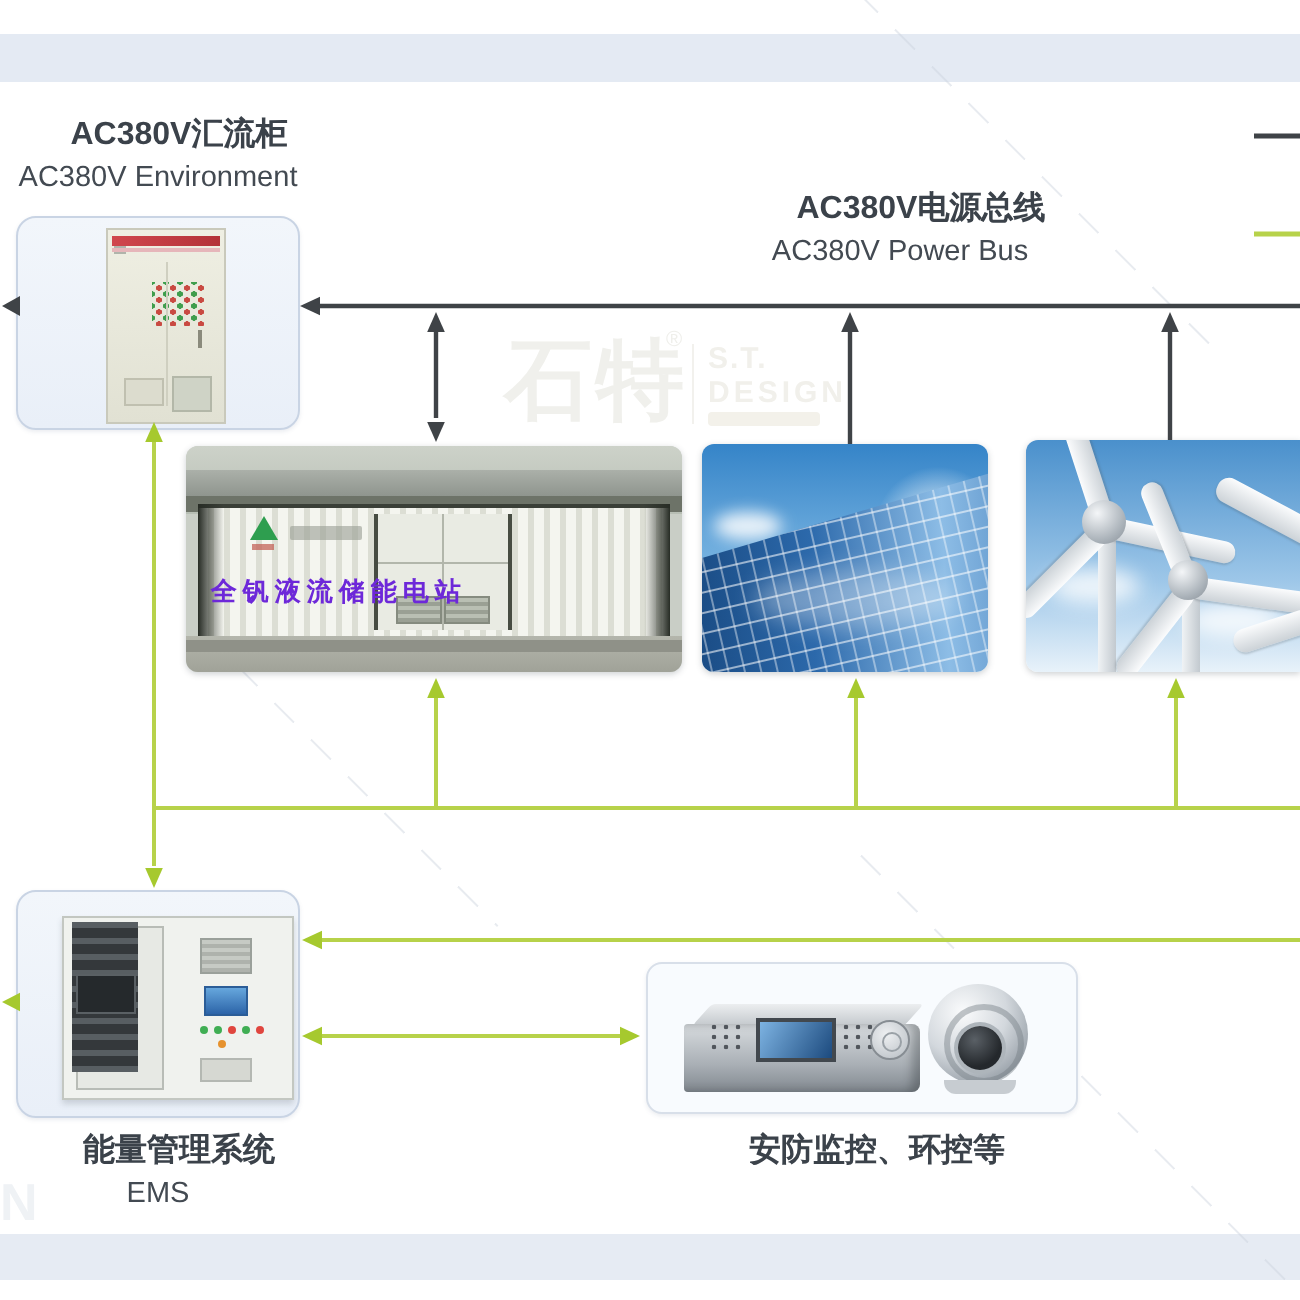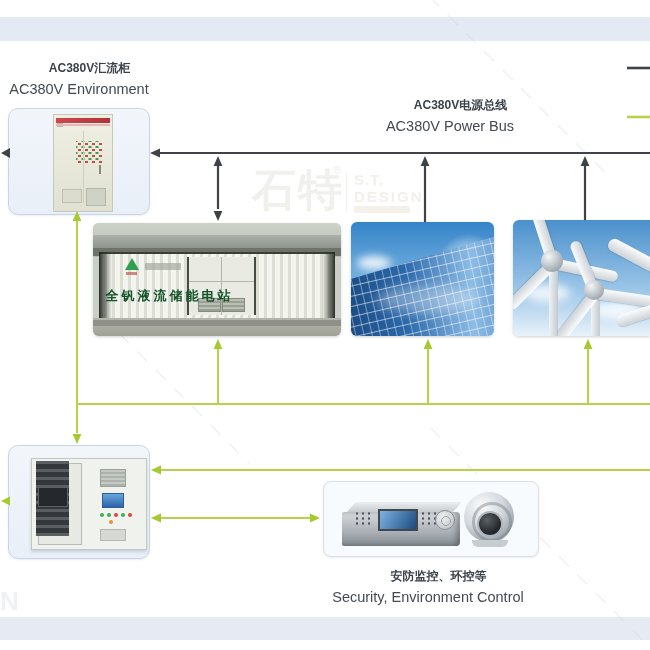--- a/index.html
+++ b/index.html
@@ -21,21 +21,21 @@
   .wm-n{left:0px;top:586px;font-size:26px;font-weight:700;color:#eff2f5;}
   .diag{position:absolute;width:1px;z-index:1;
         background:repeating-linear-gradient(180deg,rgba(203,210,221,.45) 0 14px,transparent 14px 26px);
         transform-origin:top left;transform:rotate(-45deg);}
   
   .node{position:absolute;border-radius:10px;background:linear-gradient(180deg,#f2f6fb,#e9eff8);
         border:1px solid #c9d4e4;box-shadow:0 1px 2px rgba(90,110,140,.12);z-index:3;}
   .node.sec{border-radius:8px;background:#f8fbfe;border:1px solid #d8dfe9;}
   
   .lbl{position:absolute;text-align:center;z-index:5;}
-  .lbl .zh{font-size:12px;font-weight:600;color:#3b424a;line-height:22px;padding-left:21px;}
+  .lbl .zh{font-size:16px;font-weight:600;color:#3b424a;line-height:22px;padding-left:21px;}
   .lbl .en{font-size:14.5px;font-weight:400;color:#434a52;line-height:20px;}
   
   .photo{position:absolute;border-radius:6px;overflow:hidden;z-index:3;box-shadow:0 1px 3px rgba(60,70,80,.25);}
   
   .ph-c{background:#c9cec6;}
   .ph-c .sky{position:absolute;left:0;top:0;right:0;height:30%;background:linear-gradient(#cdd2c9,#b7beb4);}
   .ph-c .tree{position:absolute;border-radius:50%;background:#7b8a6e;opacity:.45;filter:blur(2px);}
   .ph-c .beam{position:absolute;left:0;right:0;top:11%;height:11%;background:linear-gradient(#abb0a9,#8f958e);border-bottom:2px solid #767c75;}
   .ph-c .gap{position:absolute;left:0;right:0;top:22%;height:7%;background:#6d7368;}
   .ph-c .body{position:absolute;left:2.5%;right:2.5%;top:26%;bottom:16%;
@@ -43,21 +43,21 @@
   .ph-c .edgeL{position:absolute;left:2.5%;top:26%;bottom:16%;width:5%;background:linear-gradient(90deg,#272c25,rgba(40,45,37,0));}
   .ph-c .edgeR{position:absolute;right:2.5%;top:26%;bottom:16%;width:5%;background:linear-gradient(-90deg,#272c25,rgba(40,45,37,0));}
   .ph-c .doors{position:absolute;left:38%;width:26%;top:30%;bottom:19%;background:#e9ebe3;
       border-left:2px solid #474c42;border-right:2px solid #474c42;}
   .ph-c .seamV{position:absolute;top:0;bottom:0;width:1px;background:#b2b6ab;}
   .ph-c .seamH{position:absolute;left:0;right:0;height:1px;background:#b2b6ab;}
   .ph-c .unit{position:absolute;bottom:4%;width:32%;height:22%;background:repeating-linear-gradient(180deg,#b9bfb3 0 2px,#9aa094 2px 4px);border:1px solid #858b7f;}
   .ph-c .tri{position:absolute;width:0;height:0;border-left:7px solid transparent;border-right:7px solid transparent;border-bottom:12px solid #2e9e4f;}
   .ph-c .logotxt{position:absolute;width:36px;height:7px;border-radius:1px;background:#979d92;opacity:.6;}
   .ph-c .redmark{position:absolute;width:11px;height:3px;background:#c05a50;opacity:.7;}
-  .ph-c .banner{position:absolute;left:5%;top:57%;font-size:13px;font-weight:700;letter-spacing:3px;color:#14532d;}
+  .ph-c .banner{position:absolute;left:5%;top:57%;font-size:13px;font-weight:700;letter-spacing:3px;color:#6d28d9;}
   .ph-c .ground{position:absolute;left:0;right:0;bottom:0;height:16%;background:linear-gradient(#b4b6ac,#a0a298);}
   .ph-c .curb{position:absolute;left:0;right:0;bottom:9%;height:5%;background:#8f9188;}
   
   .ph-s{background:linear-gradient(180deg,#3584c8,#7ab5e2 55%,#d8ecf8);}
   .ph-s .sun{position:absolute;left:60%;top:10%;width:64px;height:64px;border-radius:50%;
       background:radial-gradient(circle,rgba(255,255,255,.95),rgba(255,255,255,0) 70%);}
   .ph-s .cloud{position:absolute;background:#fff;border-radius:50%;filter:blur(4px);opacity:.85;}
   .ph-s .panelwrap{position:absolute;inset:0;clip-path:polygon(0 50%,100% 13%,100% 100%,0 100%);}
   .ph-s .panel{position:absolute;left:-20%;top:-10%;width:150%;height:130%;transform:rotate(-13deg);
       background:
@@ -217,40 +217,43 @@
       <div class="blue"></div>
       <div class="led" style="left:68px;background:#3fae53;"></div>
       <div class="led" style="left:75px;background:#3fae53;"></div>
       <div class="led" style="left:82px;background:#e0463e;"></div>
       <div class="led" style="left:89px;background:#3fae53;"></div>
       <div class="led" style="left:96px;background:#e0463e;"></div>
       <div class="led2"></div>
       <div class="vent"></div>
     </div>
   </div>
+  <div class="lbl" style="left:0;top:565px;width:158px;">
+    <div class="zh">能量管理系统</div>
+    <div class="en">EMS</div>
+  </div>
 
   <div class="node sec" style="left:323px;top:481px;width:214px;height:74px;">
     <div class="dvr">
       <div class="top"></div>
       <div class="front"></div>
       <div class="btns" style="left:12px;"></div>
       <div class="lcd"></div>
       <div class="btns" style="left:78px;"></div>
       <div class="dial"></div>
     </div>
     <div class="cam">
       <div class="body"></div>
       <div class="ring"></div>
       <div class="lens"></div>
       <div class="base"></div>
     </div>
   </div>
   <div class="lbl" style="left:282px;top:565px;width:292px;">
     <div class="zh">安防监控、环控等</div>
-    <div class="en">Security, Environment Control</div>
   </div>
 
   <svg class="net" width="650" height="650" viewBox="0 0 650 650">
 
     <g stroke="#3f4347" stroke-width="2.2" fill="none">
       <line x1="158" y1="153" x2="650" y2="153"></line>
       <line x1="218" y1="164" x2="218" y2="209"></line>
       <line x1="425" y1="164" x2="425" y2="222"></line>
       <line x1="585" y1="164" x2="585" y2="220"></line>
       <line x1="627" y1="68" x2="650" y2="68" stroke-width="2.6"></line>

